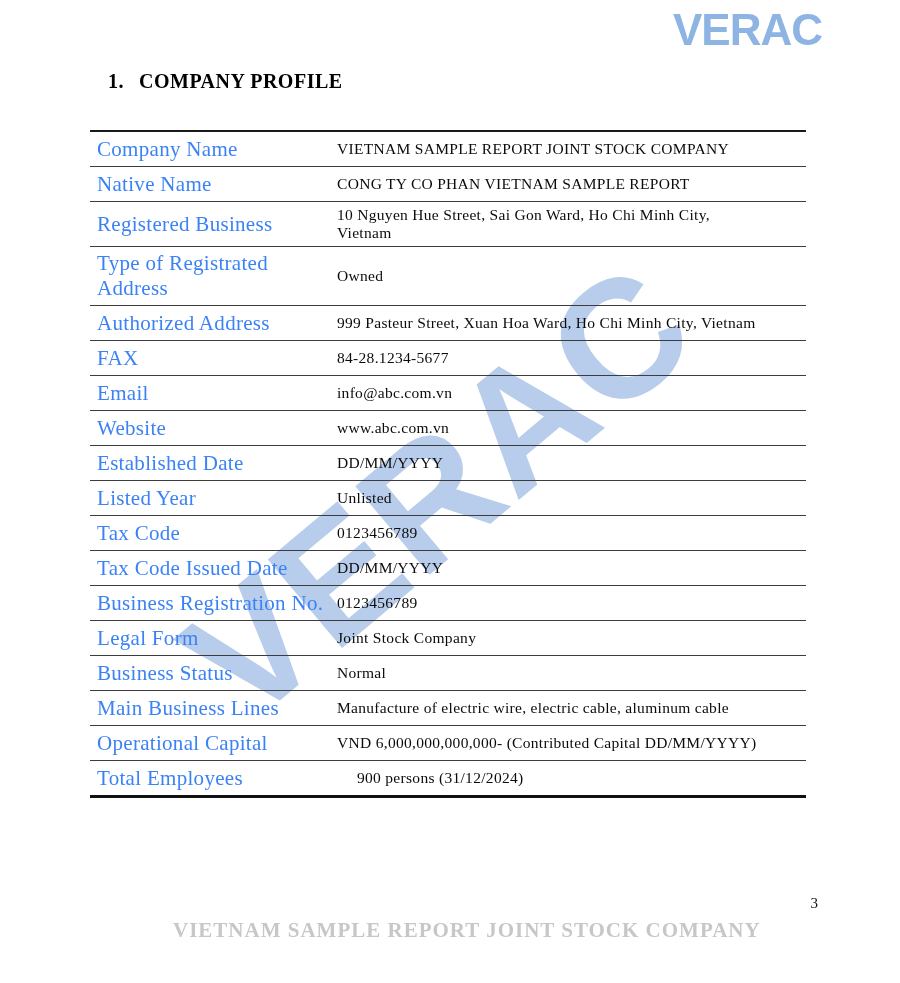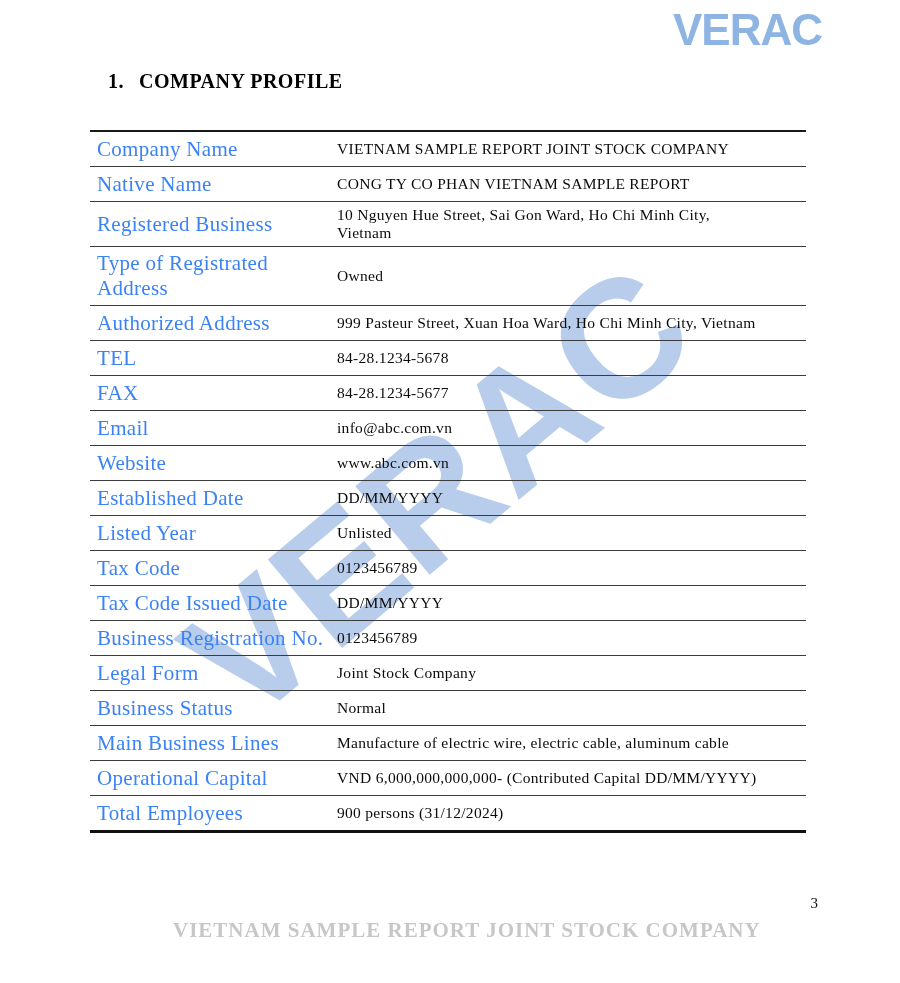--- a/index.html
+++ b/index.html
@@ -42,21 +42,21 @@
     border-top:2px solid #1a1a1a;
     border-bottom:3px solid #111;
   }
   .prow{
     display:grid;
     grid-template-columns:247px 1fr;
     align-items:center;
     min-height:34px;
     border-bottom:1px solid #3c3c3c;
   }
-  .prow:last-child{border-bottom:none;}
+  .prow:last-child{border-bottom:none;gap:20px;}
   .prow .lbl{
     padding:4px 6px 4px 7px;
     font-size:21px;letter-spacing:.3px;color:#3b82f6;
   }
   .prow .val{
     padding:4px 10px 4px 0;
     font-size:15.5px;letter-spacing:.3px;color:#0b0b0b;
     white-space:pre-line;
   }
   
@@ -105,24 +105,20 @@
   <div class="prow">
     <div class="lbl">Type of Registrated Address</div>
     <div class="val">Owned</div>
   </div>
 
   <div class="prow">
     <div class="lbl">Authorized Address</div>
     <div class="val">999 Pasteur Street, Xuan Hoa Ward, Ho Chi Minh City, Vietnam</div>
   </div>
 
-  <div class="prow">
-    <div class="lbl">TEL</div>
-    <div class="val">84-28.1234-5678</div>
-  </div>
 
   <div class="prow">
     <div class="lbl">FAX</div>
     <div class="val">84-28.1234-5677</div>
   </div>
 
   <div class="prow">
     <div class="lbl">Email</div>
     <div class="val">info@abc.com.vn</div>
   </div>

